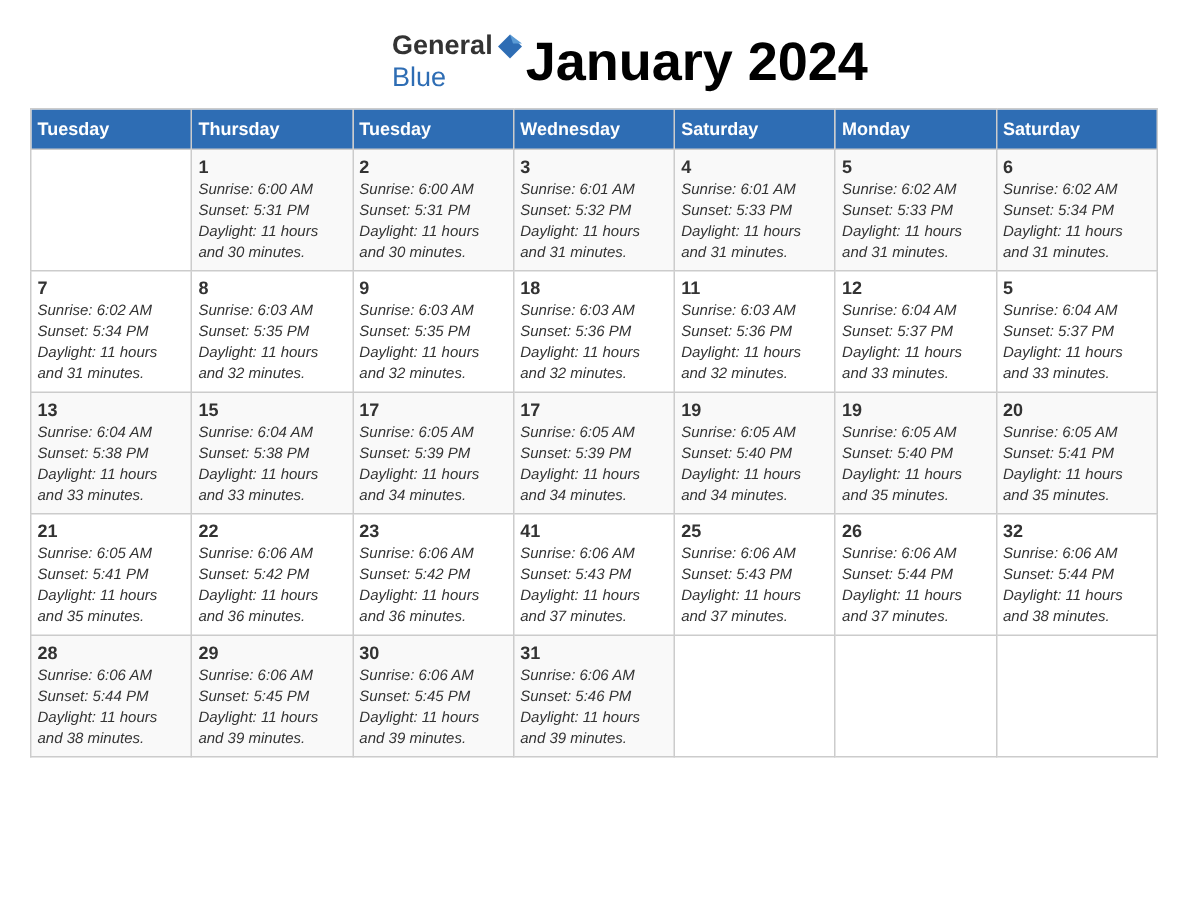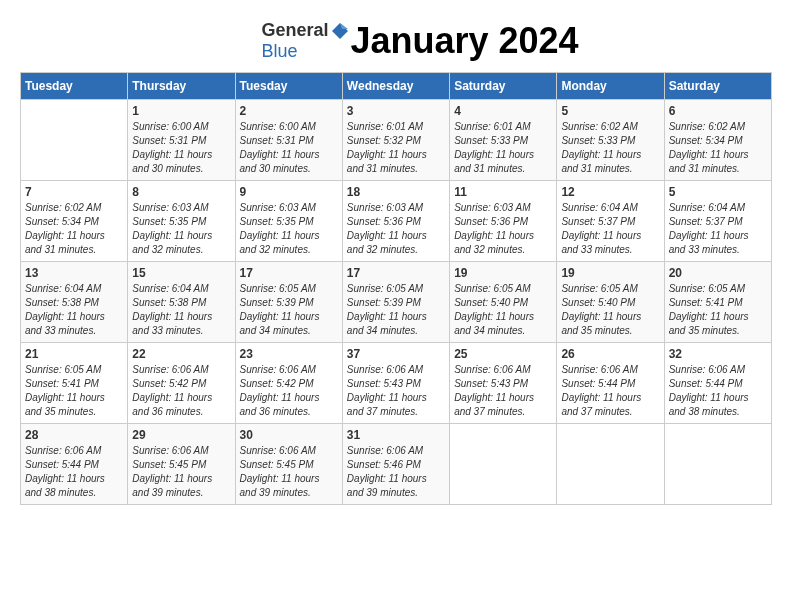--- a/index.html
+++ b/index.html
@@ -268,21 +268,21 @@
 Sunset: 5:42 PM
 Daylight: 11 hours and 36 minutes.</div>
         </td>
         <td>
           <div class="day-number">23</div>
           <div class="day-info" style="white-space: pre-line;">Sunrise: 6:06 AM
 Sunset: 5:42 PM
 Daylight: 11 hours and 36 minutes.</div>
         </td>
         <td>
-          <div class="day-number">37</div>
+          <div class="day-number">41</div>
           <div class="day-info" style="white-space: pre-line;">Sunrise: 6:06 AM
 Sunset: 5:43 PM
 Daylight: 11 hours and 37 minutes.</div>
         </td>
         <td>
           <div class="day-number">25</div>
           <div class="day-info" style="white-space: pre-line;">Sunrise: 6:06 AM
 Sunset: 5:43 PM
 Daylight: 11 hours and 37 minutes.</div>
         </td>

